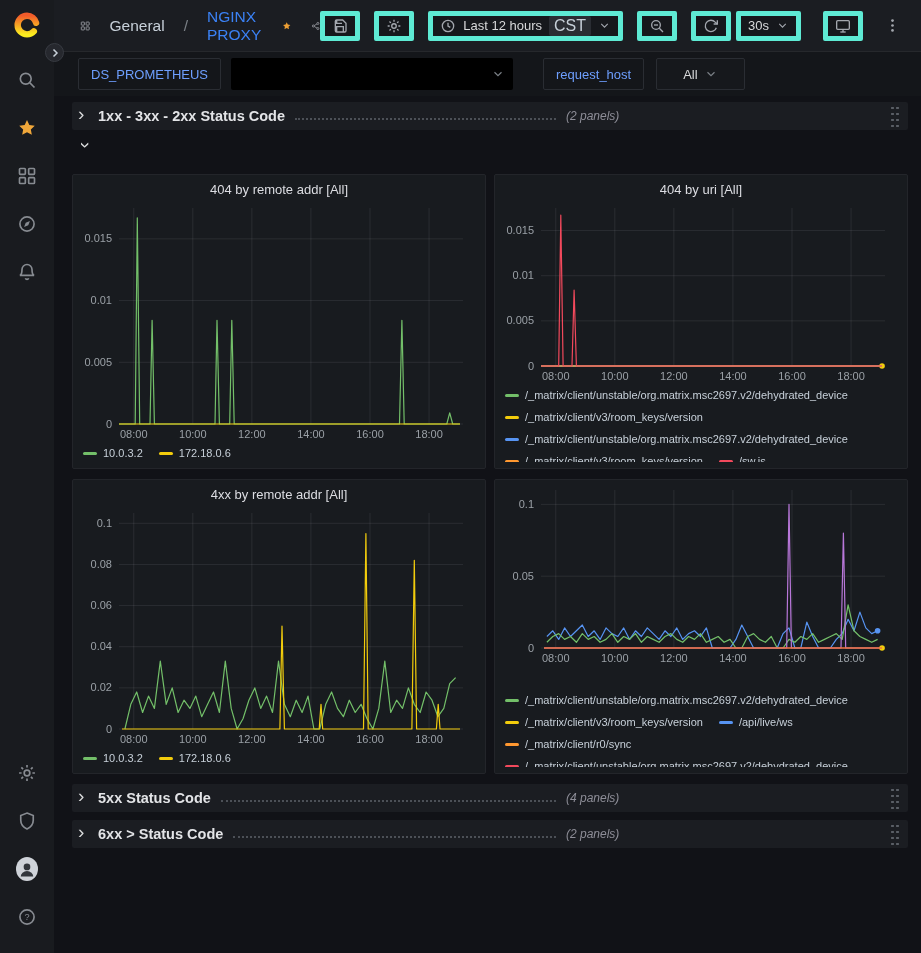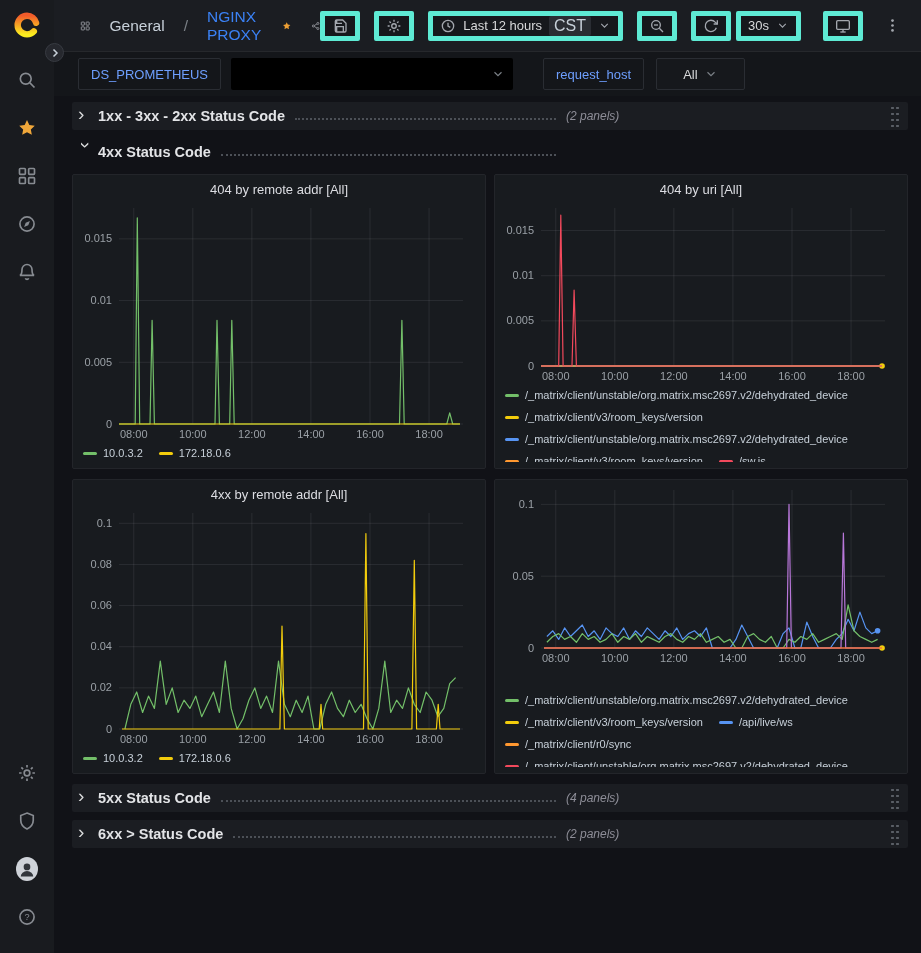--- a/index.html
+++ b/index.html
@@ -274,24 +274,20 @@
       <span class="row-title">1xx - 3xx - 2xx Status Code</span>
       <span class="leader"></span>
     </span>
     <span class="row-count">(2 panels)</span>
     <span class="row-spacer"></span>
     <span class="drag-dots"></span>
   </div>
 
   <div class="row-header">
     <span class="chev open">›</span>
-    <span class="row-title-wrap">
-      <span class="row-title">4xx Status Code</span>
-      <span class="leader"></span>
-    </span>
   </div>
 
   <div class="panels">
     <section class="panel">
       <div class="panel-title">404 by remote addr [All]</div>
       <div class="chart-box"><svg width="400" height="242">
             <line x1="40" y1="224" x2="384" y2="224" stroke="rgba(204,204,220,0.10)"></line>
             <text x="33" y="227.5" text-anchor="end" class="tick">0</text>
             <line x1="40" y1="162.28571428571428" x2="384" y2="162.28571428571428" stroke="rgba(204,204,220,0.10)"></line>
             <text x="33" y="165.78571428571428" text-anchor="end" class="tick">0.005</text>

